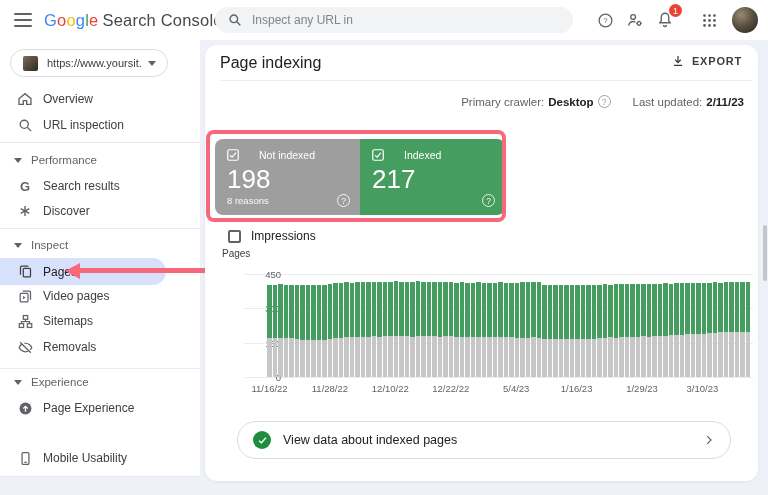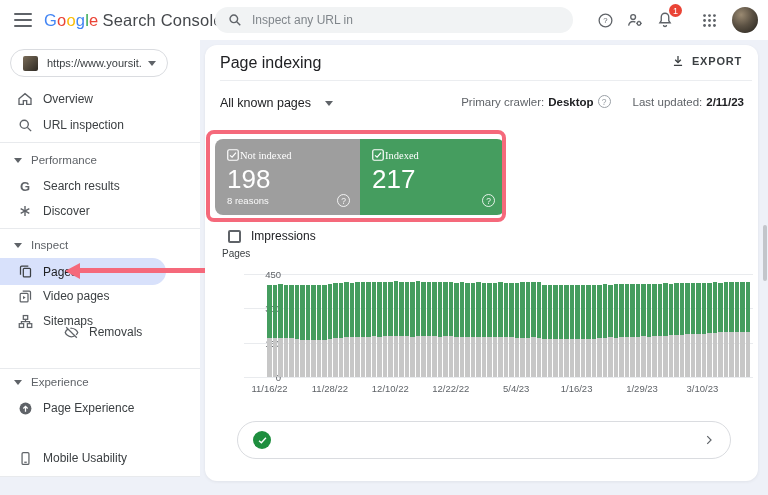--- a/index.html
+++ b/index.html
@@ -54,21 +54,21 @@
   .crawlinfo{position:absolute;right:14px;top:50px;display:flex;align-items:center;font-size:11.5px;color:var(--muted);gap:4px;}
   .crawlinfo b{color:var(--txt);font-weight:bold;}
   .qmark{width:13px;height:13px;border-radius:50%;border:1px solid #9aa0a6;color:#9aa0a6;font-size:8.5px;display:flex;align-items:center;justify-content:center;flex:none;}
   .gap18{width:14px;}
 
   
   .statuscards{position:absolute;left:10px;top:94px;display:flex;}
   .scard{width:145px;height:76px;color:#fff;position:relative;cursor:pointer;padding:10px 12px;}
   .scard.gray{background:var(--card-gray);border-radius:8px 0 0 8px;}
   .scard.green{background:var(--card-green);border-radius:0 8px 8px 0;}
-  .scard .top{display:flex;align-items:center;gap:1px;font-family:Liberation Serif, serif;}
+  .scard .top{display:flex;align-items:center;gap:20px;}
   .scard .top .lbl{font-size:10.5px;}
   .scard .num{font-size:26px;margin-top:4px;line-height:1.1;}
   .scard .sub{font-size:9.5px;margin-top:1px;opacity:.95;}
   .scard .help{position:absolute;right:10px;bottom:8px;width:13px;height:13px;border-radius:50%;border:1px solid rgba(255,255,255,.85);color:rgba(255,255,255,.9);font-size:8.5px;display:flex;align-items:center;justify-content:center;}
   .pinkbox{position:absolute;left:1px;top:85px;width:300px;height:92px;border:4px solid var(--accent-pink);border-radius:8px;pointer-events:none;z-index:6;}
 
   
   .imprrow{position:absolute;left:23px;top:184px;display:flex;align-items:center;gap:10px;cursor:pointer;}
   .cbox{width:13px;height:13px;border:2px solid var(--muted);border-radius:2px;background:#fff;}
   .imprrow .lbl{font-size:12px;color:var(--txt);}
@@ -232,21 +232,21 @@
       <span class="ic">
           <svg width="15" height="15" viewBox="0 0 24 24" fill="none" stroke="#5f6368" stroke-width="2">
             <rect x="8.5" y="2.5" width="7" height="6"></rect>
             <rect x="2" y="15.5" width="7" height="6"></rect>
             <rect x="15" y="15.5" width="7" height="6"></rect>
             <path d="M12 8.5v3.5M5.5 15.5V12h13v3.5"></path>
           </svg>
         </span>
       <span class="lbl">Sitemaps</span>
     </div>
-    <div class="navrow" style="top:279px;margin-left:46px;">
+    <div class="navrow" style="top:294px;">
       <span class="ic">
           <svg width="15" height="15" viewBox="0 0 24 24" fill="none" stroke="#5f6368" stroke-width="2">
             <path d="M10.3 5.3A11 11 0 0 1 12 5.2c5.2 0 9.1 3.9 10 6.8-.4 1.2-1.3 2.6-2.6 3.8M6.4 6.6C4.1 7.9 2.6 10 2 12c.9 2.9 4.8 6.8 10 6.8 1.8 0 3.4-.5 4.8-1.2"></path>
             <line x1="3.5" y1="3.5" x2="20.5" y2="20.5"></line>
           </svg>
         </span>
       <span class="lbl">Removals</span>
     </div>
 
     <div class="sdiv" style="top:328px;"></div>
@@ -280,24 +280,20 @@
     <div class="exportbtn">
       <svg width="14" height="14" viewBox="0 0 24 24" fill="none" stroke="#3c4043" stroke-width="2.2">
           <line x1="12" y1="3.5" x2="12" y2="14"></line>
           <path d="M7.2 9.8 12 14.6l4.8-4.8"></path>
           <line x1="5" y1="19.5" x2="19" y2="19.5"></line>
         </svg>
       <span class="lbl">EXPORT</span>
     </div>
     <div class="carddiv"></div>
 
-    <div class="filterrow">
-      <span class="lbl">All known pages</span>
-      <span class="caret" style="margin:0;"></span>
-    </div>
     <div class="crawlinfo">
       <span>Primary crawler:</span>
       <b>Desktop</b>
       <span class="qmark">?</span>
       <span class="gap18"></span>
       <span>Last updated:</span>
       <b>2/11/23</b>
     </div>
 
     <div class="statuscards">
@@ -707,20 +703,21 @@
         <span class="xtick" style="left: 84.6591%;">1/29/23</span>
         <span class="xtick" style="left: 98.2955%;">3/10/23</span>
       </div>
 
     <div class="cta">
       <span class="checkcircle">
         <svg width="11" height="11" viewBox="0 0 24 24" fill="none" stroke="#fff" stroke-width="3">
             <path d="M4.5 12.5 9.5 17 19.5 6"></path>
           </svg>
       </span>
+      <span class="lbl">View data about indexed pages</span>
       <span class="chev">
         <svg width="14" height="14" viewBox="0 0 24 24" fill="none" stroke="#5f6368" stroke-width="2">
             <path d="M9 5.5 15.5 12 9 18.5"></path>
           </svg>
       </span>
     </div>
   </div>
 
   <div class="arrowhead"></div>
   <div class="arrowbody"></div>

